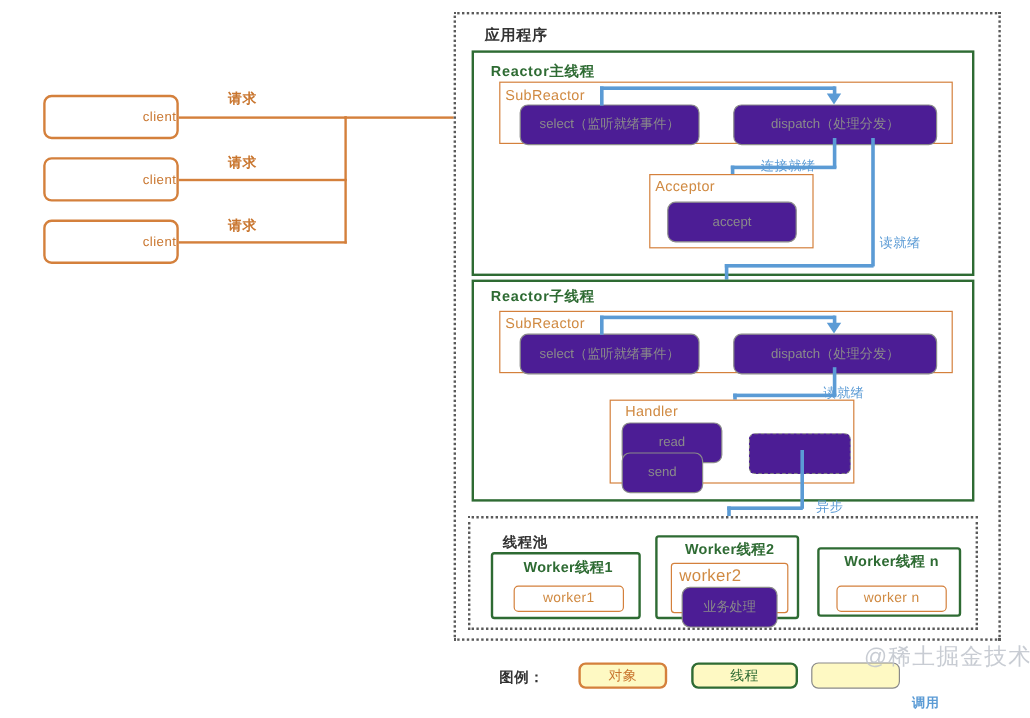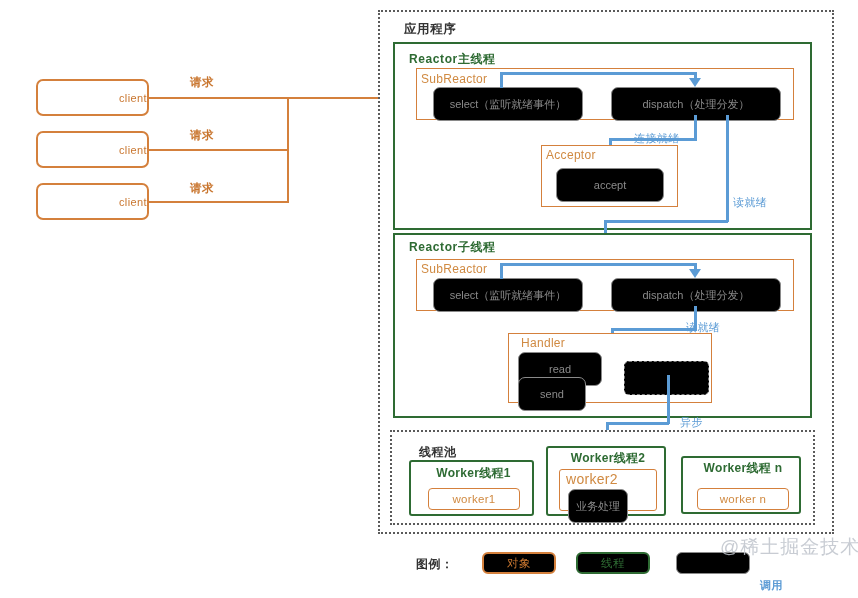--- a/index.html
+++ b/index.html
@@ -83,21 +83,21 @@
     position:absolute;
     font-size:12px;
     color:#d08a42;
     letter-spacing:.3px;
   }
 
   
   .method{
     border:1.6px solid #8a8a8a;
     border-radius:7px;
-    background:#000000;
+    background:#4c1d95;
     display:flex;align-items:center;justify-content:center;
     text-align:center;
     color:#8a8a8a;
     font-size:11px;
     line-height:1.15;
     padding:16px 3px;
   }
   .method.dashed{
     border-style:dashed;
     border-radius:5px;
@@ -163,21 +163,21 @@
   
   .legend-title{
     position:absolute;
     font-size:12px;
     font-weight:bold;
     color:#333333;
     letter-spacing:.5px;
   }
   .legend-swatch{
     border-radius:6px;
-    background:#000000;
+    background:#fef9c3;
     display:flex;align-items:center;justify-content:center;
     font-size:11.5px;
     letter-spacing:.4px;
   }
   .legend-swatch.obj{border:2px solid #d4803c;color:#c9762f;}
   .legend-swatch.thread{border:2px solid #2e6b33;color:#2e6b33;}
   .legend-swatch.call{border:1.6px solid #8a8a8a;color:#8a8a8a;}
   .legend-call-label{
     position:absolute;
     color:#5b9bd5;
@@ -295,30 +295,30 @@
 
   <div class="abs worker-thread" style="left:409px;top:460px;width:125px;height:56px;">
     <div class="worker-thread-title" style="left:0;top:5px;width:125px;">Worker线程1</div>
     <div class="abs worker-obj" style="left:17px;top:26px;width:92px;height:22px;">worker1</div>
   </div>
 
   <div class="abs worker-thread" style="left:546px;top:446px;width:120px;height:70px;">
     <div class="worker-thread-title" style="left:0;top:4px;width:120px;">Worker线程2</div>
     <div class="abs obj-box" style="left:11px;top:21px;width:98px;height:42px;border-radius:3px;">
       <div class="obj-title" style="left:6px;top:1px;font-size:14px;">worker2</div>
-      <div class="abs method" style="left:8px;top:19px;width:60px;height:19px;">业务处理</div>
+      <div class="abs method" style="left:8px;top:19px;width:80px;height:19px;">业务处理</div>
     </div>
   </div>
 
   <div class="abs worker-thread" style="left:681px;top:456px;width:120px;height:58px;">
     <div class="worker-thread-title" style="left:0;top:4px;width:120px;">Worker线程 n</div>
     <div class="abs worker-obj" style="left:14px;top:30px;width:92px;height:22px;">worker n</div>
   </div>
 
   <div class="legend-title" style="left:416px;top:556px;">图例：</div>
   <div class="abs legend-swatch obj" style="left:482px;top:552px;width:74px;height:22px;">对象</div>
-  <div class="abs legend-swatch thread" style="left:576px;top:552px;width:74px;height:22px;">线程</div>
+  <div class="abs legend-swatch thread" style="left:576px;top:552px;width:89px;height:22px;">线程</div>
   <div class="abs legend-swatch call" style="left:676px;top:552px;width:74px;height:22px;"></div>
   <div class="legend-call-label" style="left:760px;top:578px;">调用</div>
 
   <div class="watermark" style="left:672px;top:534px;margin-left:48px;">@稀土掘金技术社区</div>
 
 </div>
 
 </body></html>

